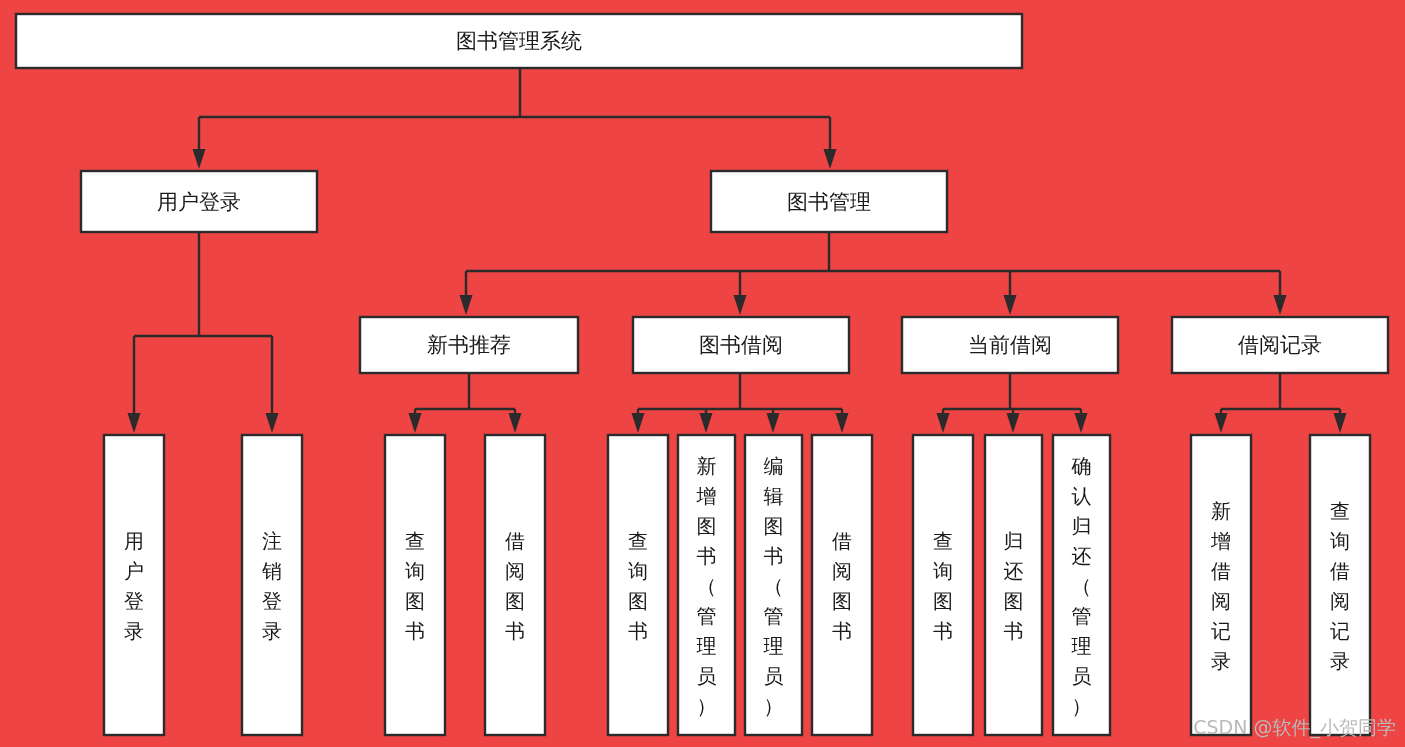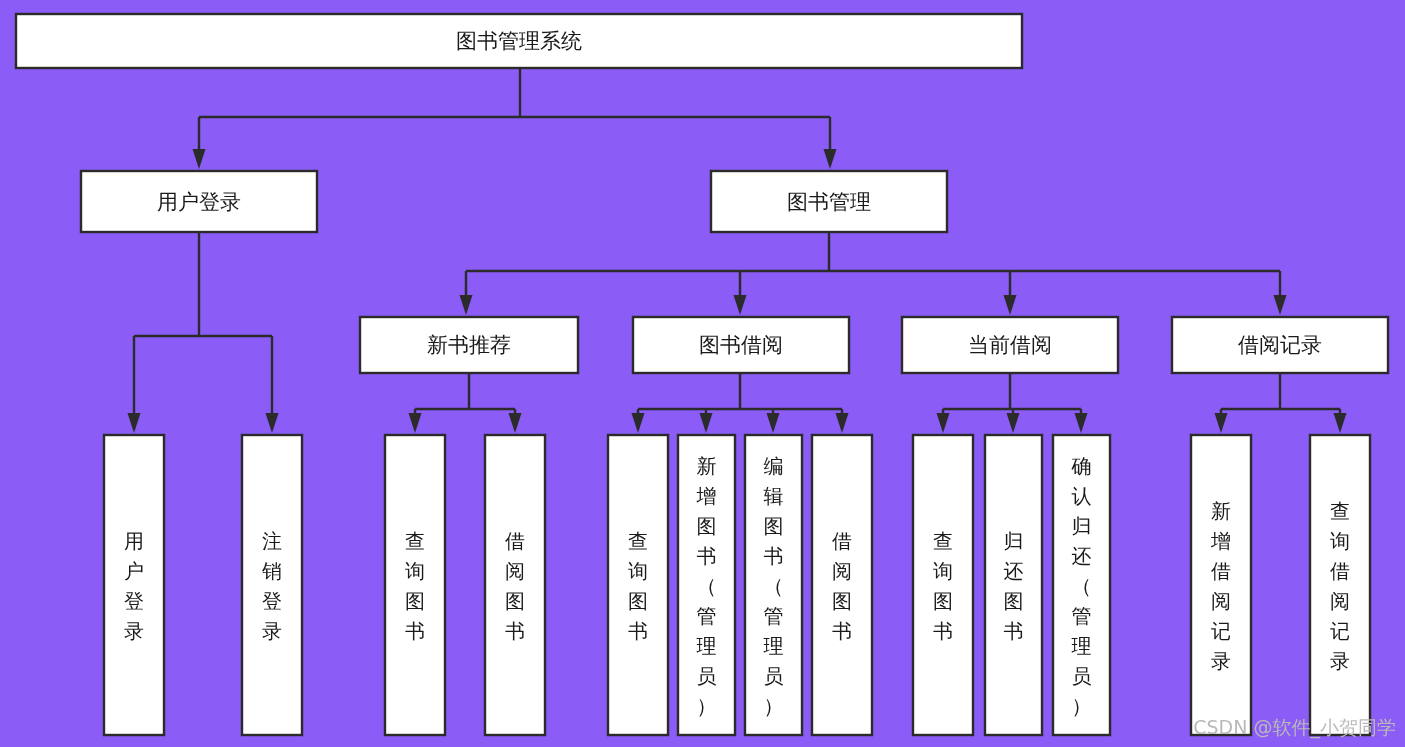--- a/index.html
+++ b/index.html
@@ -11,21 +11,21 @@
   body {
     width: 1405px;
     height: 747px;
     font-family: "DejaVu Sans", "Liberation Sans", sans-serif;
     overflow: hidden;
   }
   #diagram-root {
     position: relative;
     width: 1405px;
     height: 747px;
-    background: #8b5cf6;
+    background: #ef4444;
   }
   svg#diagram-svg {
     position: absolute;
     top: 0;
     left: 0;
     width: 1405px;
     height: 747px;
     display: block;
   }
   .node-rect {

